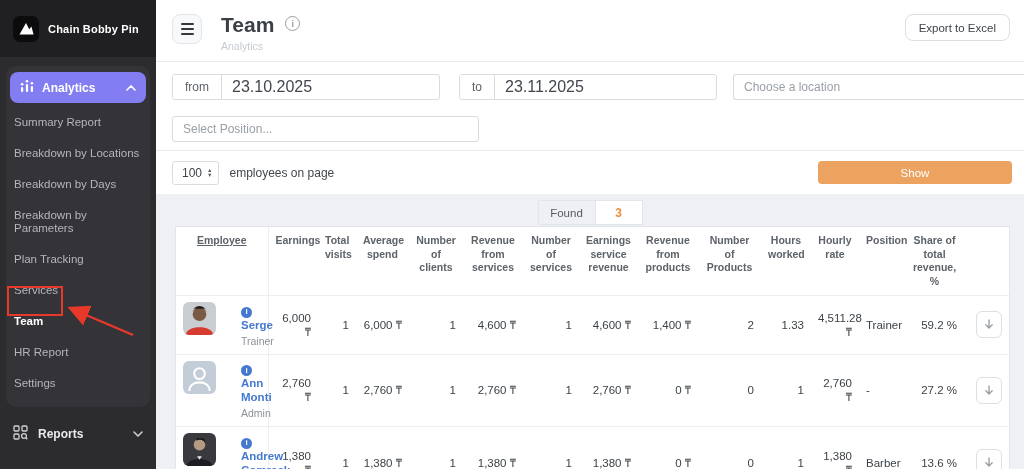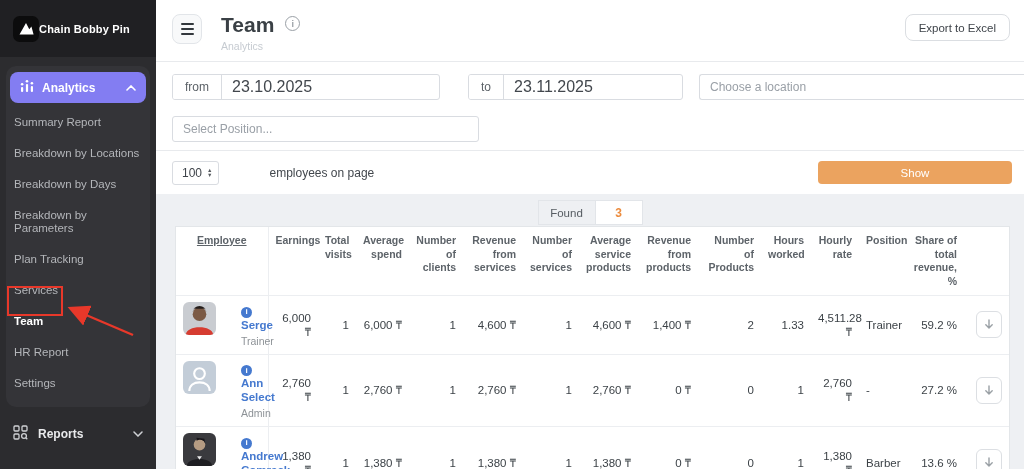--- a/index.html
+++ b/index.html
@@ -2,21 +2,21 @@
 <html><head>
 <meta charset="utf-8">
 <style>
   * { box-sizing: border-box; }
   html,body { margin:0; padding:0; }
   body { font-family:"Liberation Sans", sans-serif; background:#eef0f3; }
   .app { position:relative; width:1024px; height:469px; display:flex; overflow:hidden; background:#eef0f3; }
 
   
   .sidebar { position:relative; width:156px; flex-shrink:0; background:#2c2c2f; color:#fff; }
-  .brand { height:57px; background:#202023; display:flex; align-items:center; padding:0 13px; }
+  .brand { height:57px; background:#202023; display:flex; align-items:center; gap:9px; padding:0 13px; }
   .brand-logo { width:26px; height:26px; flex-shrink:0; }
   .brand-name { font-size:11px; font-weight:700; letter-spacing:.2px; }
 
   .menu-group { margin:9px 6px 0; background:#343438; border-radius:10px; padding:6px 0 8px; }
   .menu-pill { margin:0 4px 4px; height:31px; background:#837df2; border-radius:8px; display:flex; align-items:center; gap:8px; padding:0 10px; font-size:12px; font-weight:700; cursor:pointer; }
   .menu-pill .chev { margin-left:auto; display:flex; }
   .submenu-item { padding:9px 8px 9px 8px; font-size:11.5px; color:#b4b6ba; cursor:pointer; line-height:13px; }
   .submenu-item.active { color:#ffffff; font-weight:700; }
 
   .side-bottom { margin-top:8px; }
@@ -37,42 +37,42 @@
   .title-row { display:flex; align-items:flex-start; gap:11px; }
   .title-row h1 { margin:0; font-size:21px; line-height:22px; color:#3a4045; font-weight:700; }
   .info-circ { width:15px; height:15px; border:1.4px solid #9aa0a6; border-radius:50%; color:#9aa0a6; font-size:9px; font-weight:700; display:flex; align-items:center; justify-content:center; margin-top:2px; cursor:pointer; }
   .crumb { font-size:10.5px; color:#c6cbd1; margin-top:4px; }
   .export-btn { margin-left:auto; height:27px; padding:0 13px; border:1px solid #dbdee2; border-radius:8px; background:#fff; font-size:11.5px; color:#3f444a; font-family:inherit; cursor:pointer; }
 
   .filters { background:#fff; padding:12px 0 8px 16px; border-bottom:1px solid #e8eaed; flex-shrink:0; }
   .filter-row1 { display:flex; align-items:center; }
   .date-group { display:flex; height:26px; border:1px solid #d9dce1; border-radius:3px; background:#fff; overflow:hidden; }
   .dg-from { width:268px; }
-  .dg-to { width:215px; margin-left:28px; }
+  .dg-to { width:258px; margin-left:19px; }
   .dg-label { display:flex; align-items:center; padding:0 12px; font-size:12px; color:#5c6268; border-right:1px solid #d9dce1; background:#fff; }
   .dg-input { border:none; outline:none; flex:1; min-width:0; padding:0 10px; font-size:16px; color:#42474d; font-family:inherit; background:transparent; }
   .loc-input { margin-left:16px; flex:1; height:26px; border:1px solid #d9dce1; border-right:none; border-radius:3px 0 0 3px; padding:0 10px; font-size:12px; color:#42474d; font-family:inherit; outline:none; }
   .filter-row2 { margin-top:16px; }
   .pos-input { width:307px; height:26px; border:1px solid #d9dce1; border-radius:3px; padding:0 10px; font-size:12px; color:#42474d; font-family:inherit; outline:none; }
   input::placeholder { color:#9aa0a7; opacity:1; }
 
-  .toolbar { background:#fff; height:43px; flex-shrink:0; display:flex; align-items:center; padding:0 12px 0 16px;gap:40px; }
+  .toolbar { background:#fff; height:43px; flex-shrink:0; display:flex; align-items:center; padding:0 12px 0 16px; }
   .per-page { height:24px; border:1px solid #d9dce1; border-radius:3px; background:#fff; display:flex; align-items:center; gap:5px; padding:0 6px 0 9px; font-size:12px; color:#3f444a; cursor:pointer; }
   .spin { display:flex; flex-direction:column; line-height:5px; font-size:5.5px; color:#55595e; }
   .pp-label { margin-left:10px; font-size:12px; color:#42474d; }
   .show-btn { margin-left:auto; width:194px; height:23px; background:#eba35f; border:none; border-radius:4px; color:#fff; font-size:11.5px; font-family:inherit; cursor:pointer; }
 
   .content { flex:1; padding-top:6px; }
   .found-tabs { display:flex; width:fit-content; margin:0 auto; }
   .found-label { display:flex; align-items:center; justify-content:center; width:58px; height:25px; border:1px solid #e2e5e9; background:#eef0f3; font-size:11.5px; color:#565c62; }
   .found-count { display:flex; align-items:center; justify-content:center; width:47px; height:25px; border:1px solid #e2e5e9; border-left:none; background:#fff; color:#ec8c3e; font-weight:700; font-size:12px; }
 
   .table-card { margin:1px 14px 0 19px; background:#fff; border:1px solid #e3e6e9; }
   table { width:100%; border-collapse:collapse; table-layout:fixed; }
-  th { font-size:10.5px; font-weight:700; color:#5d6369; padding:7px 7px; text-align:right; vertical-align:top; line-height:13.5px; }
+  th { font-size:10.5px; font-weight:700; color:#5d6369; padding:7px 7px; vertical-align:top; line-height:13.5px; }
   th.c-emp { text-align:center;text-decoration:underline; }
   th.c-pos, td.c-pos { text-align:left; }
   td { font-size:11.5px; color:#3c4247; padding:6px 7px; text-align:right; vertical-align:middle; border-top:1px solid #eceef1; line-height:14px; }
   th.first, td.first { border-right:1px solid #eceef1; }
 
   .emp { display:flex; gap:25px; align-items:flex-start; text-align:left; }
   .avatar { width:33px; height:33px; border-radius:6px; overflow:hidden; flex-shrink:0; }
   .avatar svg { display:block; }
   .emp-name { color:#4579cf; font-weight:700; font-size:11.5px; line-height:14px; text-decoration:none; cursor:pointer; display:inline; }
   .ii { display:inline-flex; align-items:center; justify-content:center; width:11px; height:11px; border-radius:50%; background:#4579cf; color:#fff; font-size:8px; font-weight:700; margin-right:3px; vertical-align:-1px; }
@@ -237,21 +237,21 @@
           </colgroup>
           <thead>
             <tr>
               <th class="c-emp first">Employee</th>
               <th>Earnings</th>
               <th>Total visits</th>
               <th>Average spend</th>
               <th>Number of clients</th>
               <th>Revenue from services</th>
               <th>Number of services</th>
-              <th>Average service products</th>
+              <th>Earnings service revenue</th>
               <th>Revenue from products</th>
               <th>Number of Products</th>
               <th>Hours worked</th>
               <th>Hourly rate</th>
               <th class="c-pos">Position</th>
               <th>Share of total revenue, %</th>
               <th></th>
             </tr>
           </thead>
           <tbody>
@@ -297,21 +297,21 @@
               <td class="first">
                 <div class="emp">
                   <span class="avatar">
                     <svg width="33" height="33" viewBox="0 0 34 34">
                         <rect width="34" height="34" fill="#c3cdd8"></rect>
                         <circle cx="17" cy="13" r="5.5" fill="none" stroke="#ffffff" stroke-width="2.2"></circle>
                         <path d="M6.5 31 c0-6 4.7-9 10.5-9 s10.5 3 10.5 9" fill="none" stroke="#ffffff" stroke-width="2.2"></path>
                       </svg>
                   </span>
                   <div class="emp-meta">
-                    <a class="emp-name"><span class="ii">i</span><span>Ann Select</span></a>
+                    <a class="emp-name"><span class="ii">i</span><span>Ann Monti</span></a>
                     <div class="emp-role">Admin</div>
                   </div>
                 </div>
               </td>
               <td>2,760 ₸</td>
               <td>1</td>
               <td>2,760 ₸</td>
               <td>1</td>
               <td>2,760 ₸</td>
               <td>1</td>

